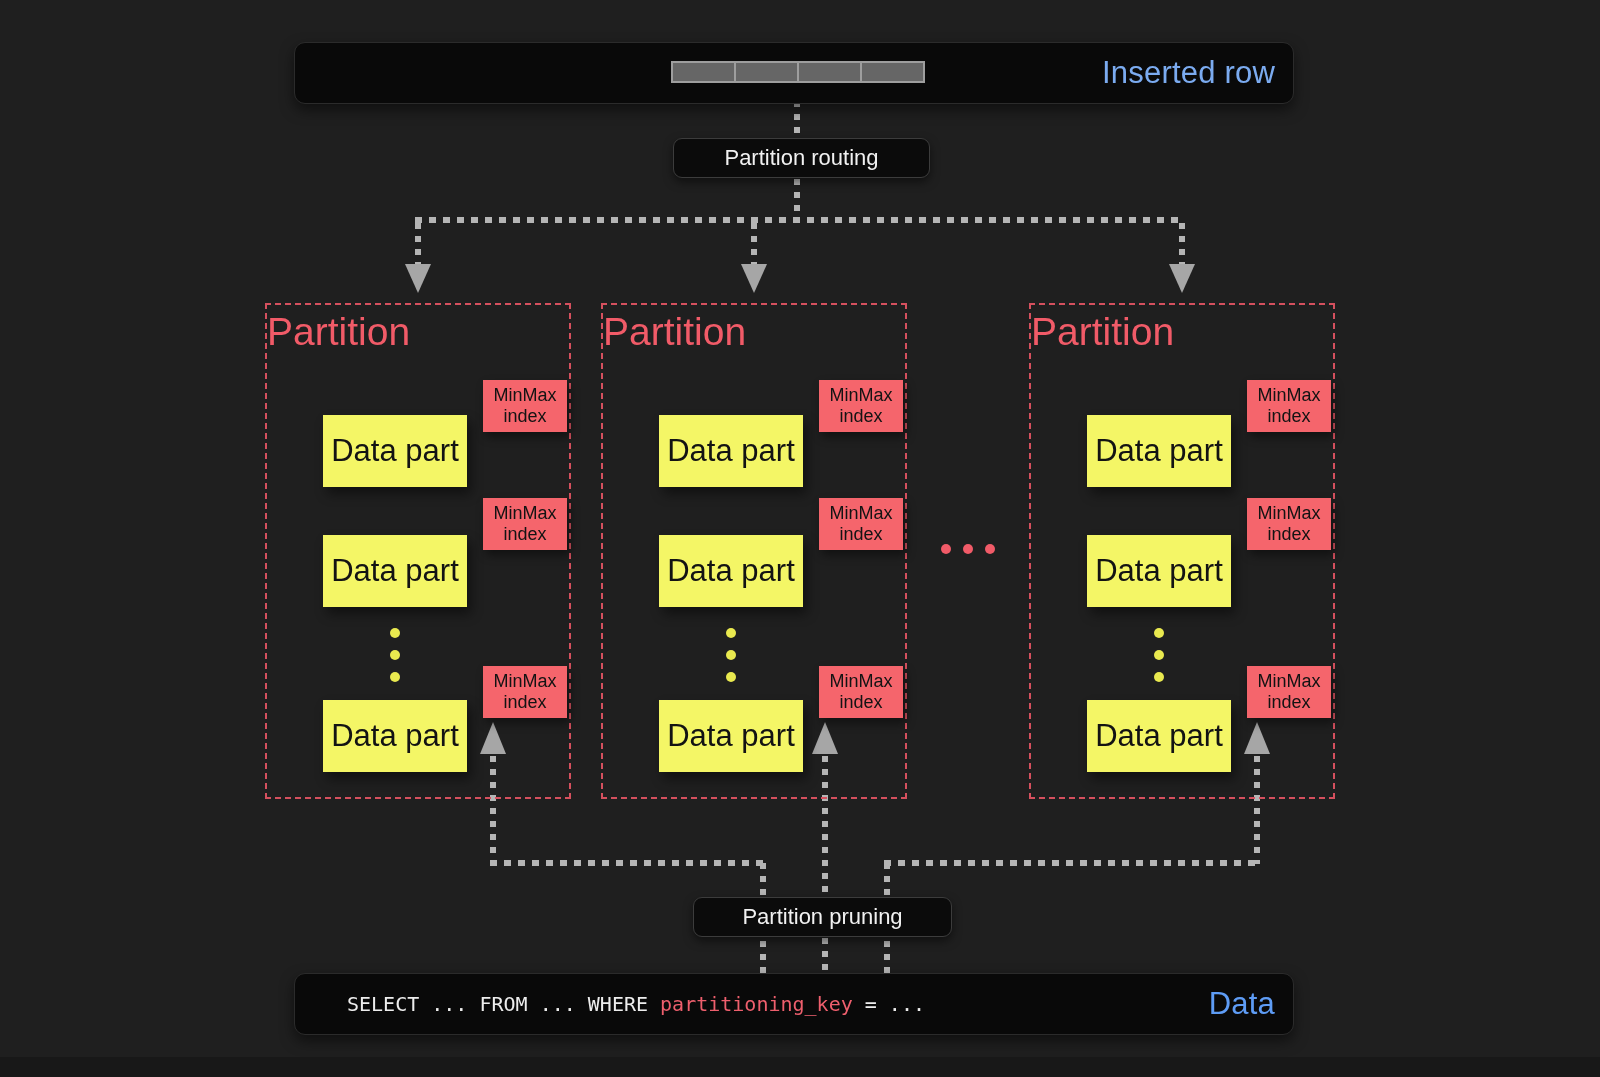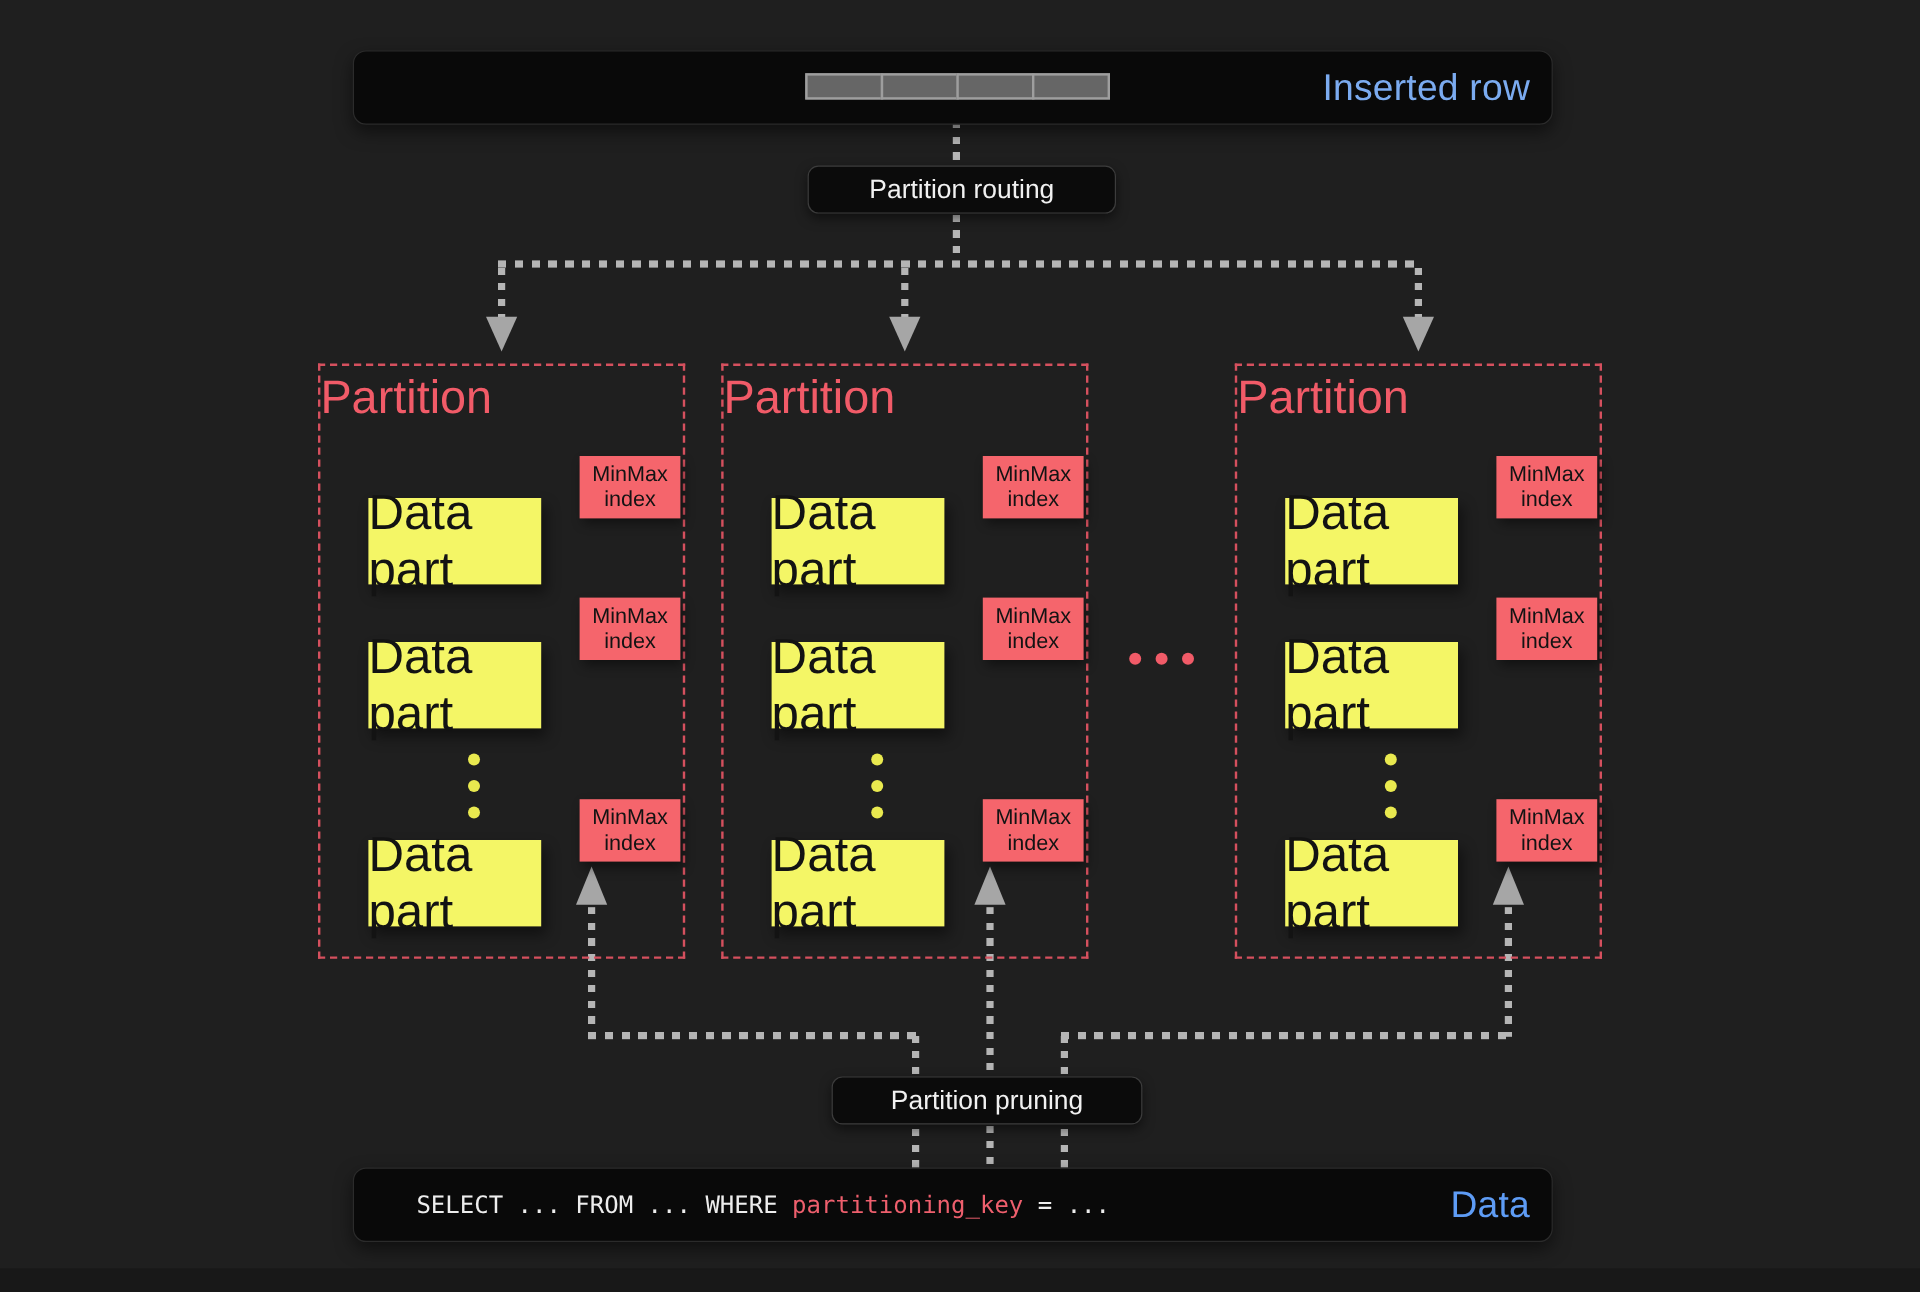--- a/index.html
+++ b/index.html
@@ -45,22 +45,22 @@
   
   .partitions-row{position:absolute;left:265px;top:303px;width:1070px;height:496px;z-index:2;}
   .partition{position:absolute;top:0;width:306px;height:496px;box-sizing:border-box;
     border:2px dashed var(--partition-border-red);}
   .partition-title{margin-top:5px;text-align:left;font-size:39px;
     color:var(--partition-red);}
   .minmax{position:absolute;left:168px;width:84px;height:52px;box-sizing:border-box;
     background:var(--minmax-red);color:#131313;font-size:18px;line-height:21px;
     text-align:center;padding-top:5px;z-index:3;
     box-shadow:3px 5px 9px rgba(0,0,0,.45);margin-left:48px;}
-  .datapart{position:absolute;left:40px;width:144px;height:72px;
-    background:var(--data-part-yellow);color:#131313;font-size:41px;
+  .datapart{position:absolute;left:56px;width:144px;height:72px;
+    background:var(--data-part-yellow);color:#131313;font-size:31px;
     display:flex;align-items:center;justify-content:center;z-index:2;
     box-shadow:4px 7px 11px rgba(0,0,0,.45);}
   .g1 .minmax{top:75px}  .g1 .datapart{top:110px}
   .g2 .minmax{top:193px} .g2 .datapart{top:230px}
   .g3 .minmax{top:361px} .g3 .datapart{top:395px}
   .ydots{position:absolute;left:123px;top:323px;width:10px;}
   .ydot{width:10px;height:10px;border-radius:50%;background:var(--dot-yellow);margin-bottom:12px;}
   .ellipsis{position:absolute;left:941px;top:544px;display:flex;gap:12px;z-index:2;}
   .rdot{width:10px;height:10px;border-radius:50%;background:var(--partition-red);}
   .bottom-strip{position:absolute;left:0;top:1057px;width:1600px;height:20px;

